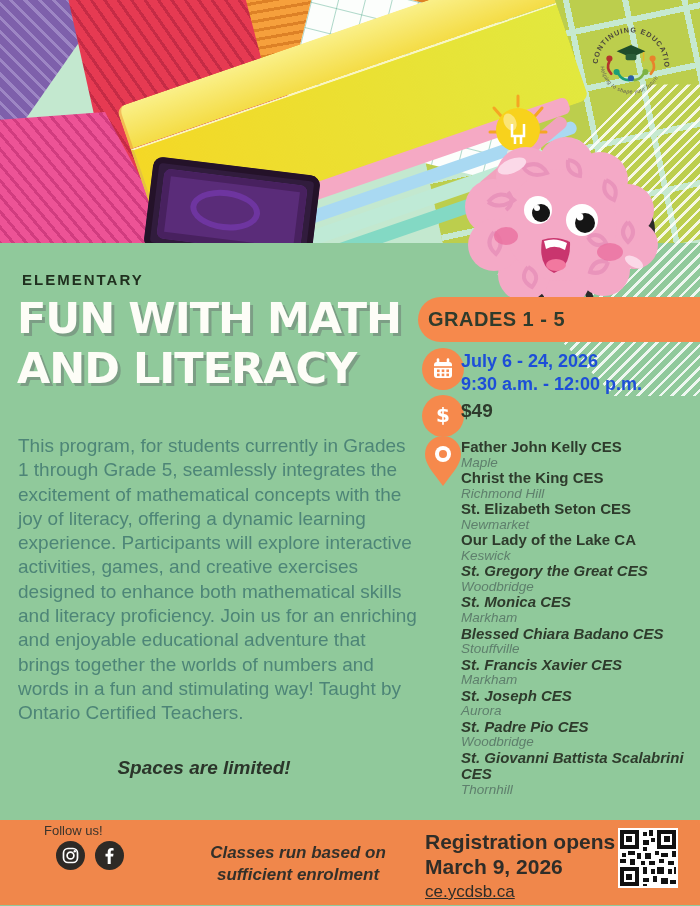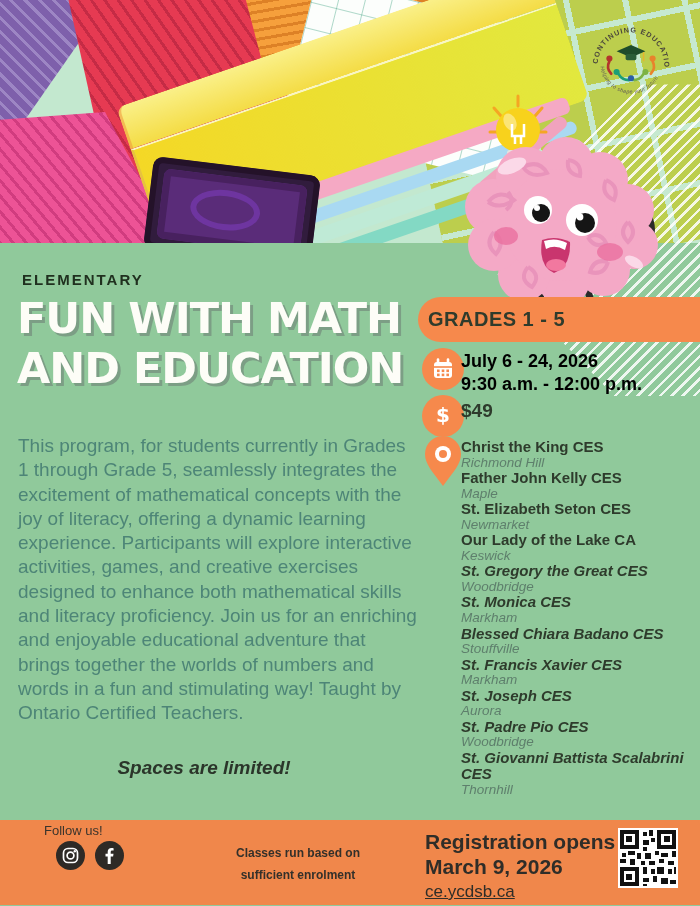--- a/index.html
+++ b/index.html
@@ -68,35 +68,35 @@
 
   
   .banner{ position:absolute; left:418px; top:297px; width:282px; height:45px; z-index:5;
       background:#F6894C; border-radius:23px 0 0 23px; display:flex; align-items:center; }
   .banner span{ padding-left:10px; font-size:20px; font-weight:bold; letter-spacing:.5px; color:#2F3B2C; }
   .icon-circle{ position:absolute; width:42px; height:42px; border-radius:50%; background:#F6894C; z-index:5;
       display:flex; align-items:center; justify-content:center; }
   .ic-cal{ left:422px; top:348px; }
   .ic-dollar{ left:422px; top:395px; }
   .ic-pin{ position:absolute; left:422px; top:437px; width:42px; height:50px; z-index:5; }
-  .sched{ position:absolute; left:461px; top:350px; z-index:5; font-size:18px; font-weight:bold; line-height:23px; color:#000000; }
+  .sched{ position:absolute; left:461px; top:350px; z-index:5; font-size:18px; font-weight:bold; line-height:23px; color:#1d4ed8; }
   .price{ position:absolute; left:461px; top:400px; z-index:5; font-size:19px; font-weight:bold; color:#2E3B2C; }
   .locations{ position:absolute; left:461px; top:439px; z-index:5; }
   .loc-name{ font-size:15px; font-weight:bold; line-height:16.5px; color:#2E3B2C; }
   .loc-city{ font-size:13.5px; font-style:italic; line-height:14.6px; color:#5E7F6C; }
   .loc.italic .loc-name{ font-style:italic; }
 
   
   .footer{ position:absolute; left:0; top:820px; width:700px; height:85px; background:#F0874B; z-index:6; }
   .follow{ position:absolute; left:44px; top:3px; font-size:13px; color:#3A342C; }
   .social{ position:absolute; left:56px; top:21px; display:flex; gap:10px; }
   .soc-circle{ width:29px; height:29px; border-radius:50%; background:#2E2A26; display:flex; align-items:center; justify-content:center; }
   .handle{ position:absolute; left:32px; top:48px; font-size:26px; font-weight:400; color:#3A342C; letter-spacing:.5px; }
   .enrol{ position:absolute; left:198px; top:22px; width:200px; text-align:center;
-      font-size:12px; font-weight:bold; line-height:22px; color:#33302A; }
+      font-size:17px; font-weight:bold; font-style:italic; line-height:22px; color:#33302A; }
   .reg{ position:absolute; left:425px; top:9px; font-size:21px; font-weight:bold; line-height:25px; color:#2F2D28; }
   .website{ position:absolute; left:425px; top:62px; font-size:17px; color:#2F2D28; text-decoration:underline; cursor:pointer; }
   .qr{ position:absolute; left:618px; top:8px; width:60px; height:60px; }
 </style>
 </head>
 <body>
 
 <div class="poster">
 
   <div class="photo">
@@ -218,21 +218,21 @@
     <circle cx="26" cy="45" r="3.4" fill="#B3352C"></circle>
     <circle cx="74" cy="45" r="3.4" fill="#E8832C"></circle>
     <circle cx="34" cy="60" r="3.4" fill="#1B9E77"></circle>
     <circle cx="66" cy="60" r="3.4" fill="#7CB342"></circle>
     <circle cx="50" cy="67" r="3.4" fill="#2B5EA7"></circle>
   </svg>
 
   <div class="level">ELEMENTARY</div>
   <div class="title">
     <span>FUN WITH MATH</span><br>
-    <span>AND EDUCATION</span>
+    <span>AND LITERACY</span>
   </div>
   <div class="description">This program, for students currently in Grades 1 through Grade 5, seamlessly integrates the excitement of mathematical concepts with the joy of literacy, offering a dynamic learning experience. Participants will explore interactive activities, games, and creative exercises designed to enhance both mathematical skills and literacy proficiency. Join us for an enriching and enjoyable educational adventure that brings together the worlds of numbers and words in a fun and stimulating way! Taught by Ontario Certified Teachers.</div>
   <div class="spaces">Spaces are limited!</div>
 
   <div class="banner">
     <span>GRADES 1 - 5</span>
   </div>
 
   <div class="icon-circle ic-cal">
     <svg width="24" height="24" viewBox="0 0 24 24">
@@ -263,26 +263,26 @@
   <div class="price">$49</div>
 
   <svg class="ic-pin" viewBox="0 0 42 50">
     <path d="M21 49 C10 34 3 27 3 17 A18 18 0 1 1 39 17 C39 27 32 34 21 49 Z" fill="#F6894C"></path>
     <circle cx="21" cy="17" r="8" fill="#ffffff"></circle>
     <circle cx="21" cy="17" r="4" fill="#F6894C"></circle>
   </svg>
 
   <div class="locations">
     <div class="loc">
+        <div class="loc-name">Father John Kelly CES</div>
+        <div class="loc-city">Maple</div>
+      </div>
+    <div class="loc">
         <div class="loc-name">Christ the King CES</div>
         <div class="loc-city">Richmond Hill</div>
-      </div>
-    <div class="loc">
-        <div class="loc-name">Father John Kelly CES</div>
-        <div class="loc-city">Maple</div>
       </div>
     <div class="loc">
         <div class="loc-name">St. Elizabeth Seton CES</div>
         <div class="loc-city">Newmarket</div>
       </div>
     <div class="loc">
         <div class="loc-name">Our Lady of the Lake CA</div>
         <div class="loc-city">Keswick</div>
       </div>
     <div class="loc italic">

